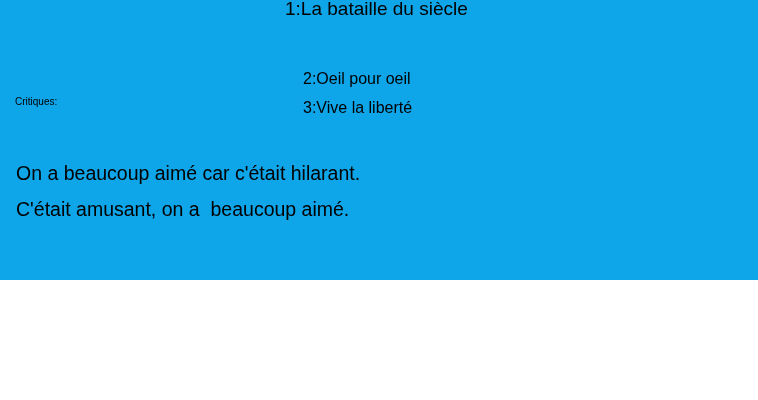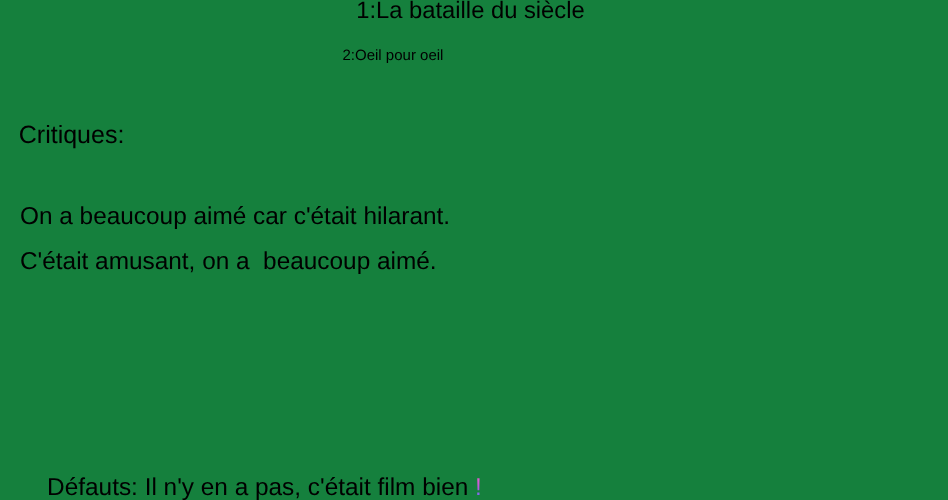--- a/index.html
+++ b/index.html
@@ -3,47 +3,48 @@
 <meta charset="utf-8">
 <style>
   html, body {
     margin: 0;
     padding: 0;
     background: #ffffff;
   }
   .page {
     position: relative;
     width: 758px;
-    height: 400px;
-    background: #15803d;
+    height: 280px;
+    background: #0ea5e9;
     overflow: hidden;
     font-family: "Liberation Sans", "DejaVu Sans", sans-serif;
     color: #000000;
   }
   .txt {
     position: absolute;
     white-space: pre;          
     line-height: 1.2;
     color: #000000;
   }
   .film-title-main {
     left: 285px;
     top: -2px;
     font-size: 19px;
   }
   .film-title-sub {
-    left: 274px;
-    font-size: 12px;
+    left: 303px;
+    font-size: 16px;
+    margin-top: 32px;
   }
   .film-title-sub.t2 { top: 37px; }
   .film-title-sub.t3 { top: 66px; }
   .critiques-heading {
     left: 15px;
     top: 96px;
-    font-size: 20px;
+    font-size: 10px;
   }
   .body-text {
     left: 16px;
     font-size: 19.5px;
     letter-spacing: 0;
   }
   .review-1 { top: 162px; }
   .review-2 { top: 198px; }
   .review-3 {
     top: 234px;
@@ -68,20 +69,21 @@
 </style>
 </head>
 <body>
 
 <div class="page">
 
   <div class="txt film-title-main">1:La bataille du siècle</div>
 
   <div class="txt film-title-sub t2">2:Oeil pour oeil</div>
 
+  <div class="txt film-title-sub t3">3:Vive la liberté</div>
 
   <div class="txt critiques-heading">Critiques:</div>
 
   <div class="txt body-text review-1">On a beaucoup aimé car c'était hilarant.</div>
 
   <div class="txt body-text review-2">C'était amusant, on a  beaucoup aimé.</div>
 
   <div class="txt body-text review-3">
     
   </div>

